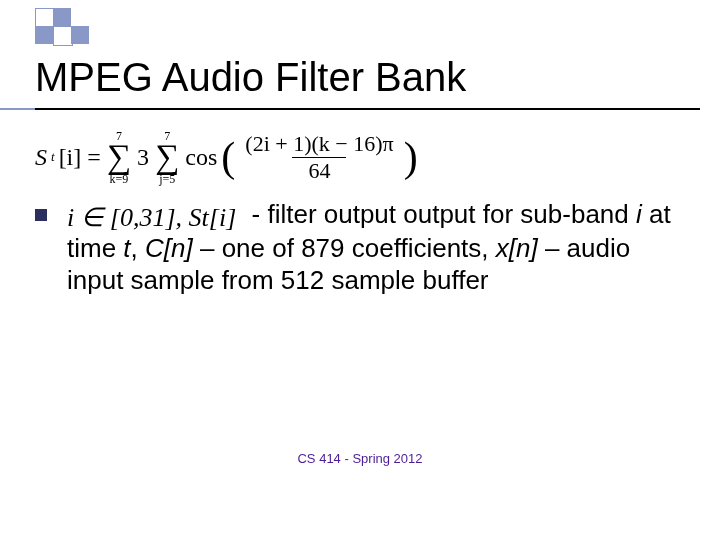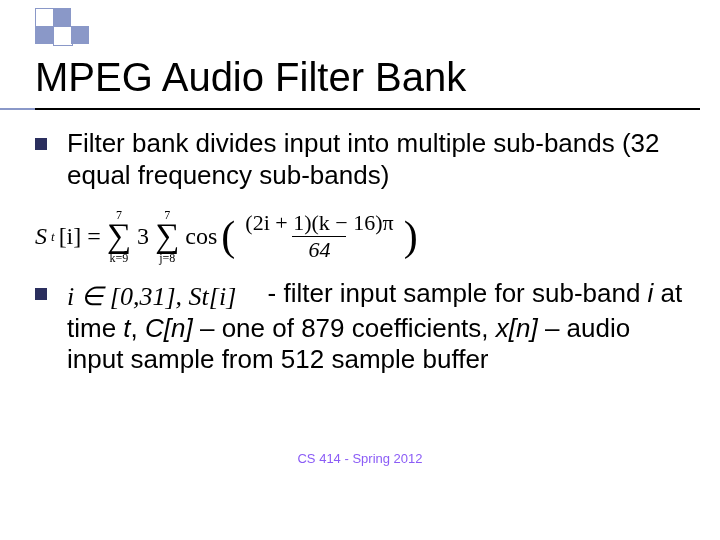--- a/index.html
+++ b/index.html
@@ -111,44 +111,44 @@
   .sigma .sym { font-size: 34px; line-height: 0.9; }
   .frac {
     display: inline-flex;
     flex-direction: column;
     align-items: center;
     line-height: 1;
     margin: 0 2px;
     font-size: 22px;
   }
   .frac .num { padding: 0 4px 2px 4px; }
-  .frac .den { border-top: 1.5px solid #000; padding: 2px 16px 0 16px; font-style: italic; }
+  .frac .den { border-top: 1.5px solid #000; padding: 2px 16px 0 16px; }
   .bigparen {
     font-size: 42px;
     line-height: 0.8;
     font-family: "Times New Roman", serif;
     font-weight: normal;
   }
   .inline-math {
     font-family: "Times New Roman", Times, serif;
   }
   .b3-math {
     display:inline-block;
     vertical-align: -3px;
-    margin-right: 24px;
+    margin-right: 8px;
   }
   .italic { font-style: italic; }
   .footer {
     position: absolute;
     left: 0;
     right: 0;
     bottom: 14px;
     text-align: center;
     font-size: 13px;
-    color: #8b5cf6;
+    color: #4c1d95;
   }
 </style>
 </head>
 <body>
 
 <div class="slide">
 
   <div class="deco-top">
     <div class="c1 sq-outline"></div>
     <div class="c2 sq-fill"></div>
@@ -158,23 +158,20 @@
   </div>
 
   <div class="rule-tail"></div>
   <div class="rule"></div>
 
   <div class="title">MPEG Audio Filter Bank</div>
 
   <div class="body">
     <ul class="bullets">
 
-      <li>
-        <span>Filter bank divides input into multiple sub-bands (32 equal frequency sub-bands)</span>
-      </li>
 
 
     </ul>
 
     <div class="formula-wrap">
       <div class="formula">
         <span class="inline-math italic">S</span>
           <span class="inline-math italic lo">t</span>
           <span class="inline-math">[i] =</span>
 
@@ -182,39 +179,39 @@
           <span class="lim">7</span>
           <span class="sym">∑</span>
           <span class="lim">k=9</span>
         </span>
 
         <span class="inline-math">3</span>
 
         <span class="sigma">
           <span class="lim">7</span>
           <span class="sym">∑</span>
-          <span class="lim">j=8</span>
+          <span class="lim">j=5</span>
         </span>
 
         <span class="inline-math">cos</span>
 
         <span class="bigparen">(</span>
         <span class="frac">
           <span class="num">(2i + 1)(k − 16)π</span>
           <span class="den">64</span>
         </span>
         <span class="bigparen">)</span>
       </div>
     </div>
 
     <ul class="bullets">
       <li>
         <span class="inline-math b3-math">
           <span class="italic">i ∈ [0,31], S</span><span class="italic lo">t</span><span class="italic">[i]</span>
-        </span><span> - filter input sample for sub-band </span><span class="italic">i</span><span> at time </span><span class="italic">t</span><span>, </span><span class="italic">C[n]</span><span> – one of 879 coefficients, </span><span class="italic">x[n]</span><span> – audio input sample from 512 sample buffer</span>
+        </span><span> - filter output output for sub-band </span><span class="italic">i</span><span> at time </span><span class="italic">t</span><span>, </span><span class="italic">C[n]</span><span> – one of 879 coefficients, </span><span class="italic">x[n]</span><span> – audio input sample from 512 sample buffer</span>
       </li>
     </ul>
 
   </div>
 
   <div class="footer">CS 414 - Spring 2012</div>
 
 </div>
 
 </body></html>

